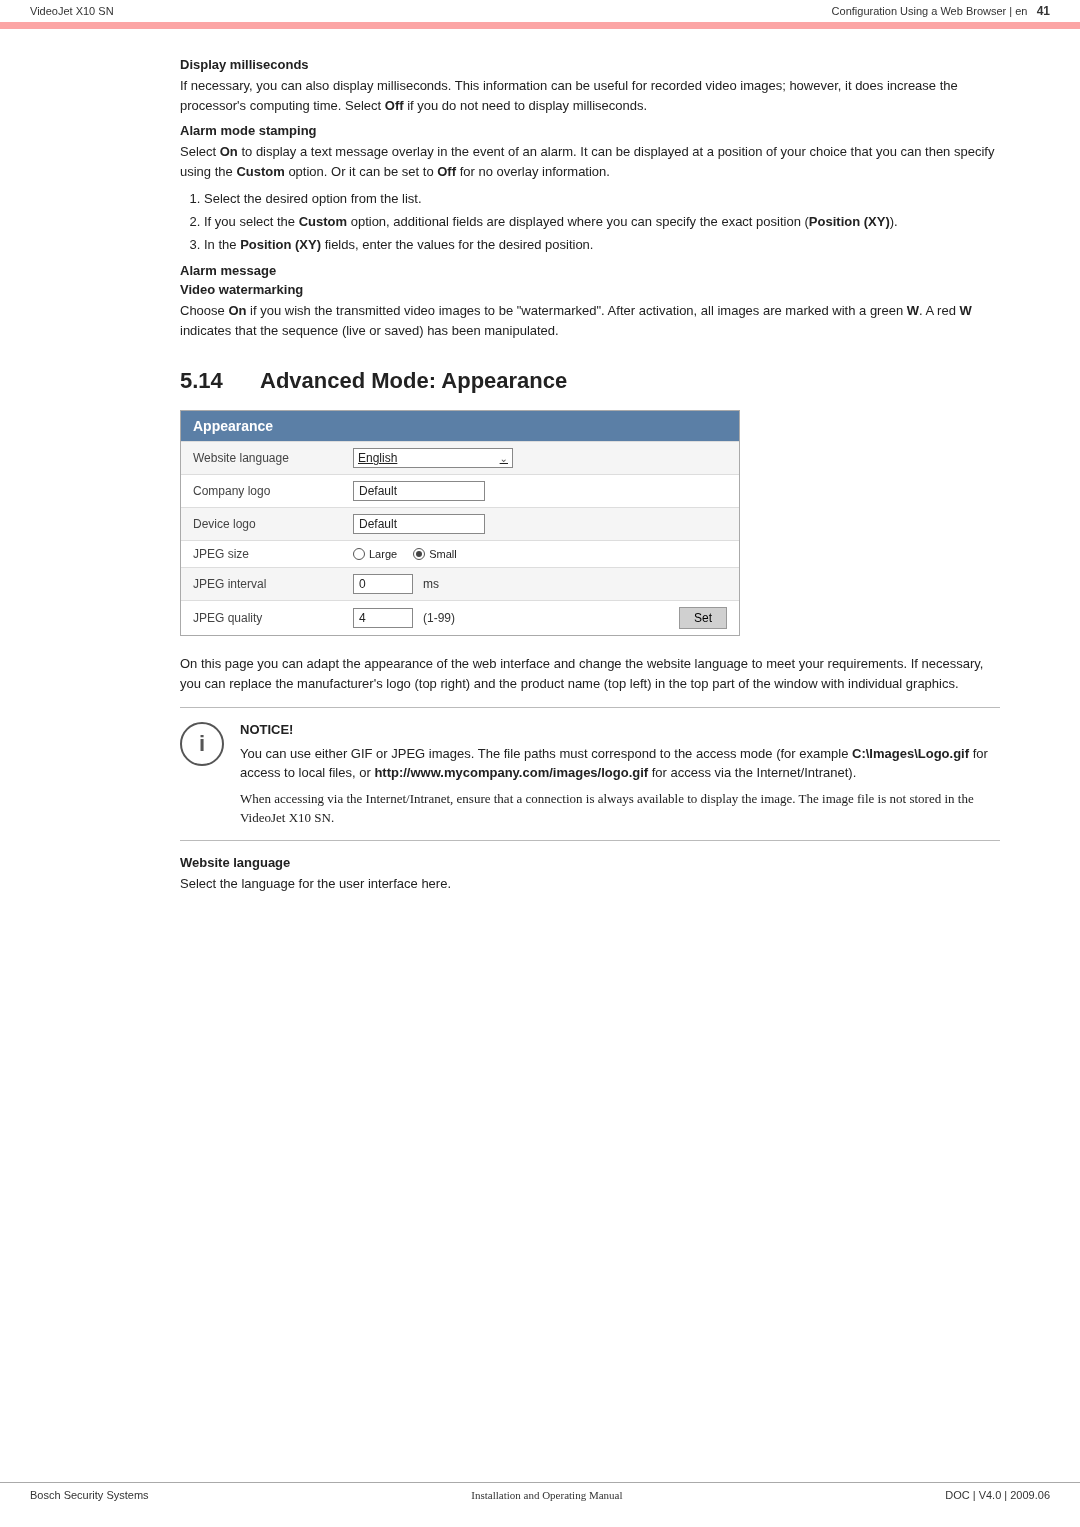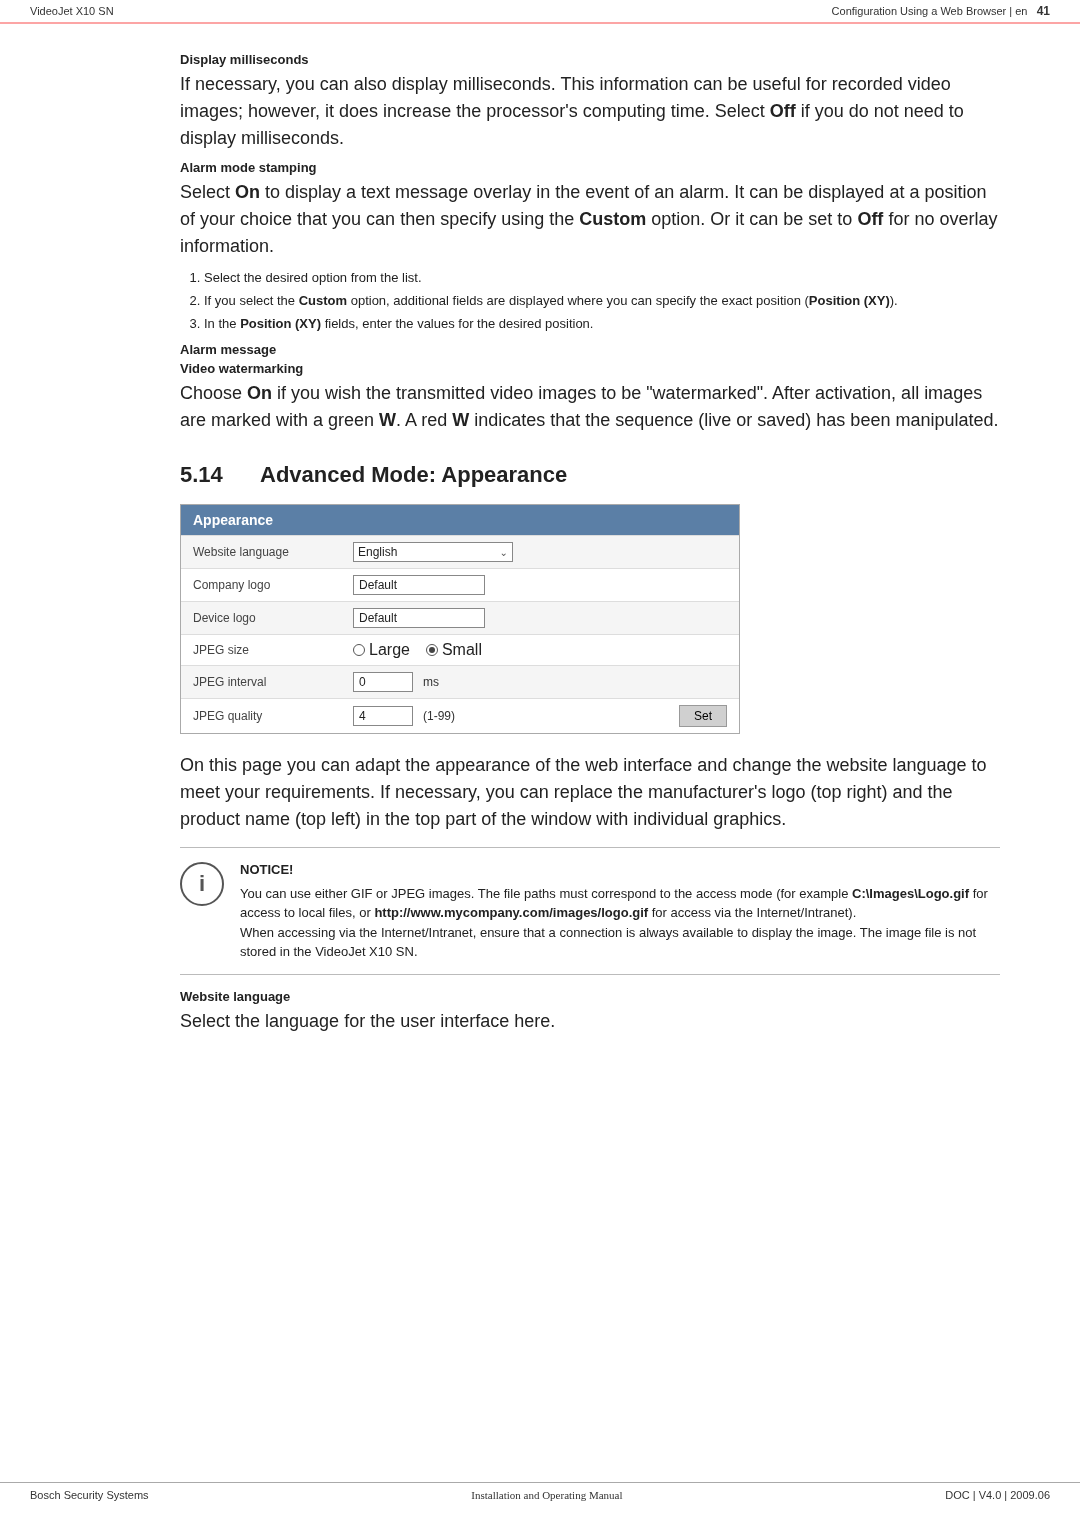--- a/index.html
+++ b/index.html
@@ -10,21 +10,21 @@
       background: #fff;
       width: 1080px;
       min-height: 1527px;
     }
 
     
     .top-bar {
       display: flex;
       justify-content: space-between;
       align-items: center;
-      border-bottom: 2px solid #fca5a5;
+      border-bottom: 7px solid #fca5a5;
       padding: 4px 30px;
       font-size: 11px;
       color: #333;
     }
     .top-bar .page-number {
       font-weight: bold;
       font-size: 12px;
     }
 
     
@@ -38,21 +38,21 @@
       font-size: 13px;
       margin-bottom: 4px;
       margin-top: 18px;
     }
 
     .section-heading:first-child {
       margin-top: 0;
     }
 
     .body-text {
-      font-size: 18px;
+      font-size: 13px;
       line-height: 1.5;
       margin-bottom: 8px;
       color: #222;
     }
 
     .body-text b {
       font-weight: bold;
     }
 
     ol {
@@ -123,37 +123,38 @@
     }
     .select-box {
       border: 1px solid #888;
       background: #fff;
       padding: 2px 4px;
       font-size: 12px;
       width: 160px;
       display: flex;
       align-items: center;
       justify-content: space-between;
+      text-decoration: underline;
     }
     .select-arrow {
       font-size: 10px;
       color: #555;
     }
     .input-box {
       border: 1px solid #888;
       background: #fff;
       padding: 2px 5px;
       font-size: 12px;
       width: 132px;
     }
     .radio-group {
       display: flex;
       align-items: center;
       gap: 16px;
-      font-size: 16px;
+      font-size: 11px;
       text-align: center;
     }
     .radio-item {
       display: flex;
       align-items: center;
       gap: 4px;
     }
     .radio-circle {
       width: 12px;
       height: 12px;
@@ -358,21 +359,21 @@
     </div>
   </div>
 
   <p class="body-text">On this page you can adapt the appearance of the web interface and change the website language to meet your requirements. If necessary, you can replace the manufacturer's logo (top right) and the product name (top left) in the top part of the window with individual graphics.</p>
 
   <div class="notice-box">
     <div class="notice-icon">i</div>
     <div class="notice-content">
       <div class="notice-title">NOTICE!</div>
       <p>You can use either GIF or JPEG images. The file paths must correspond to the access mode (for example <b>C:\Images\Logo.gif</b> for access to local files, or <b>http://www.mycompany.com/images/logo.gif</b> for access via the Internet/Intranet).</p>
-      <p style="">When accessing via the Internet/Intranet, ensure that a connection is always available to display the image. The image file is not stored in the VideoJet X10 SN.</p>
+      <p style="margin-top:6px;font-family:Liberation Serif, serif;">When accessing via the Internet/Intranet, ensure that a connection is always available to display the image. The image file is not stored in the VideoJet X10 SN.</p>
     </div>
   </div>
 
   <div>
     <div class="section-heading">Website language</div>
     <p class="body-text">Select the language for the user interface here.</p>
   </div>
 
 </div>
 

